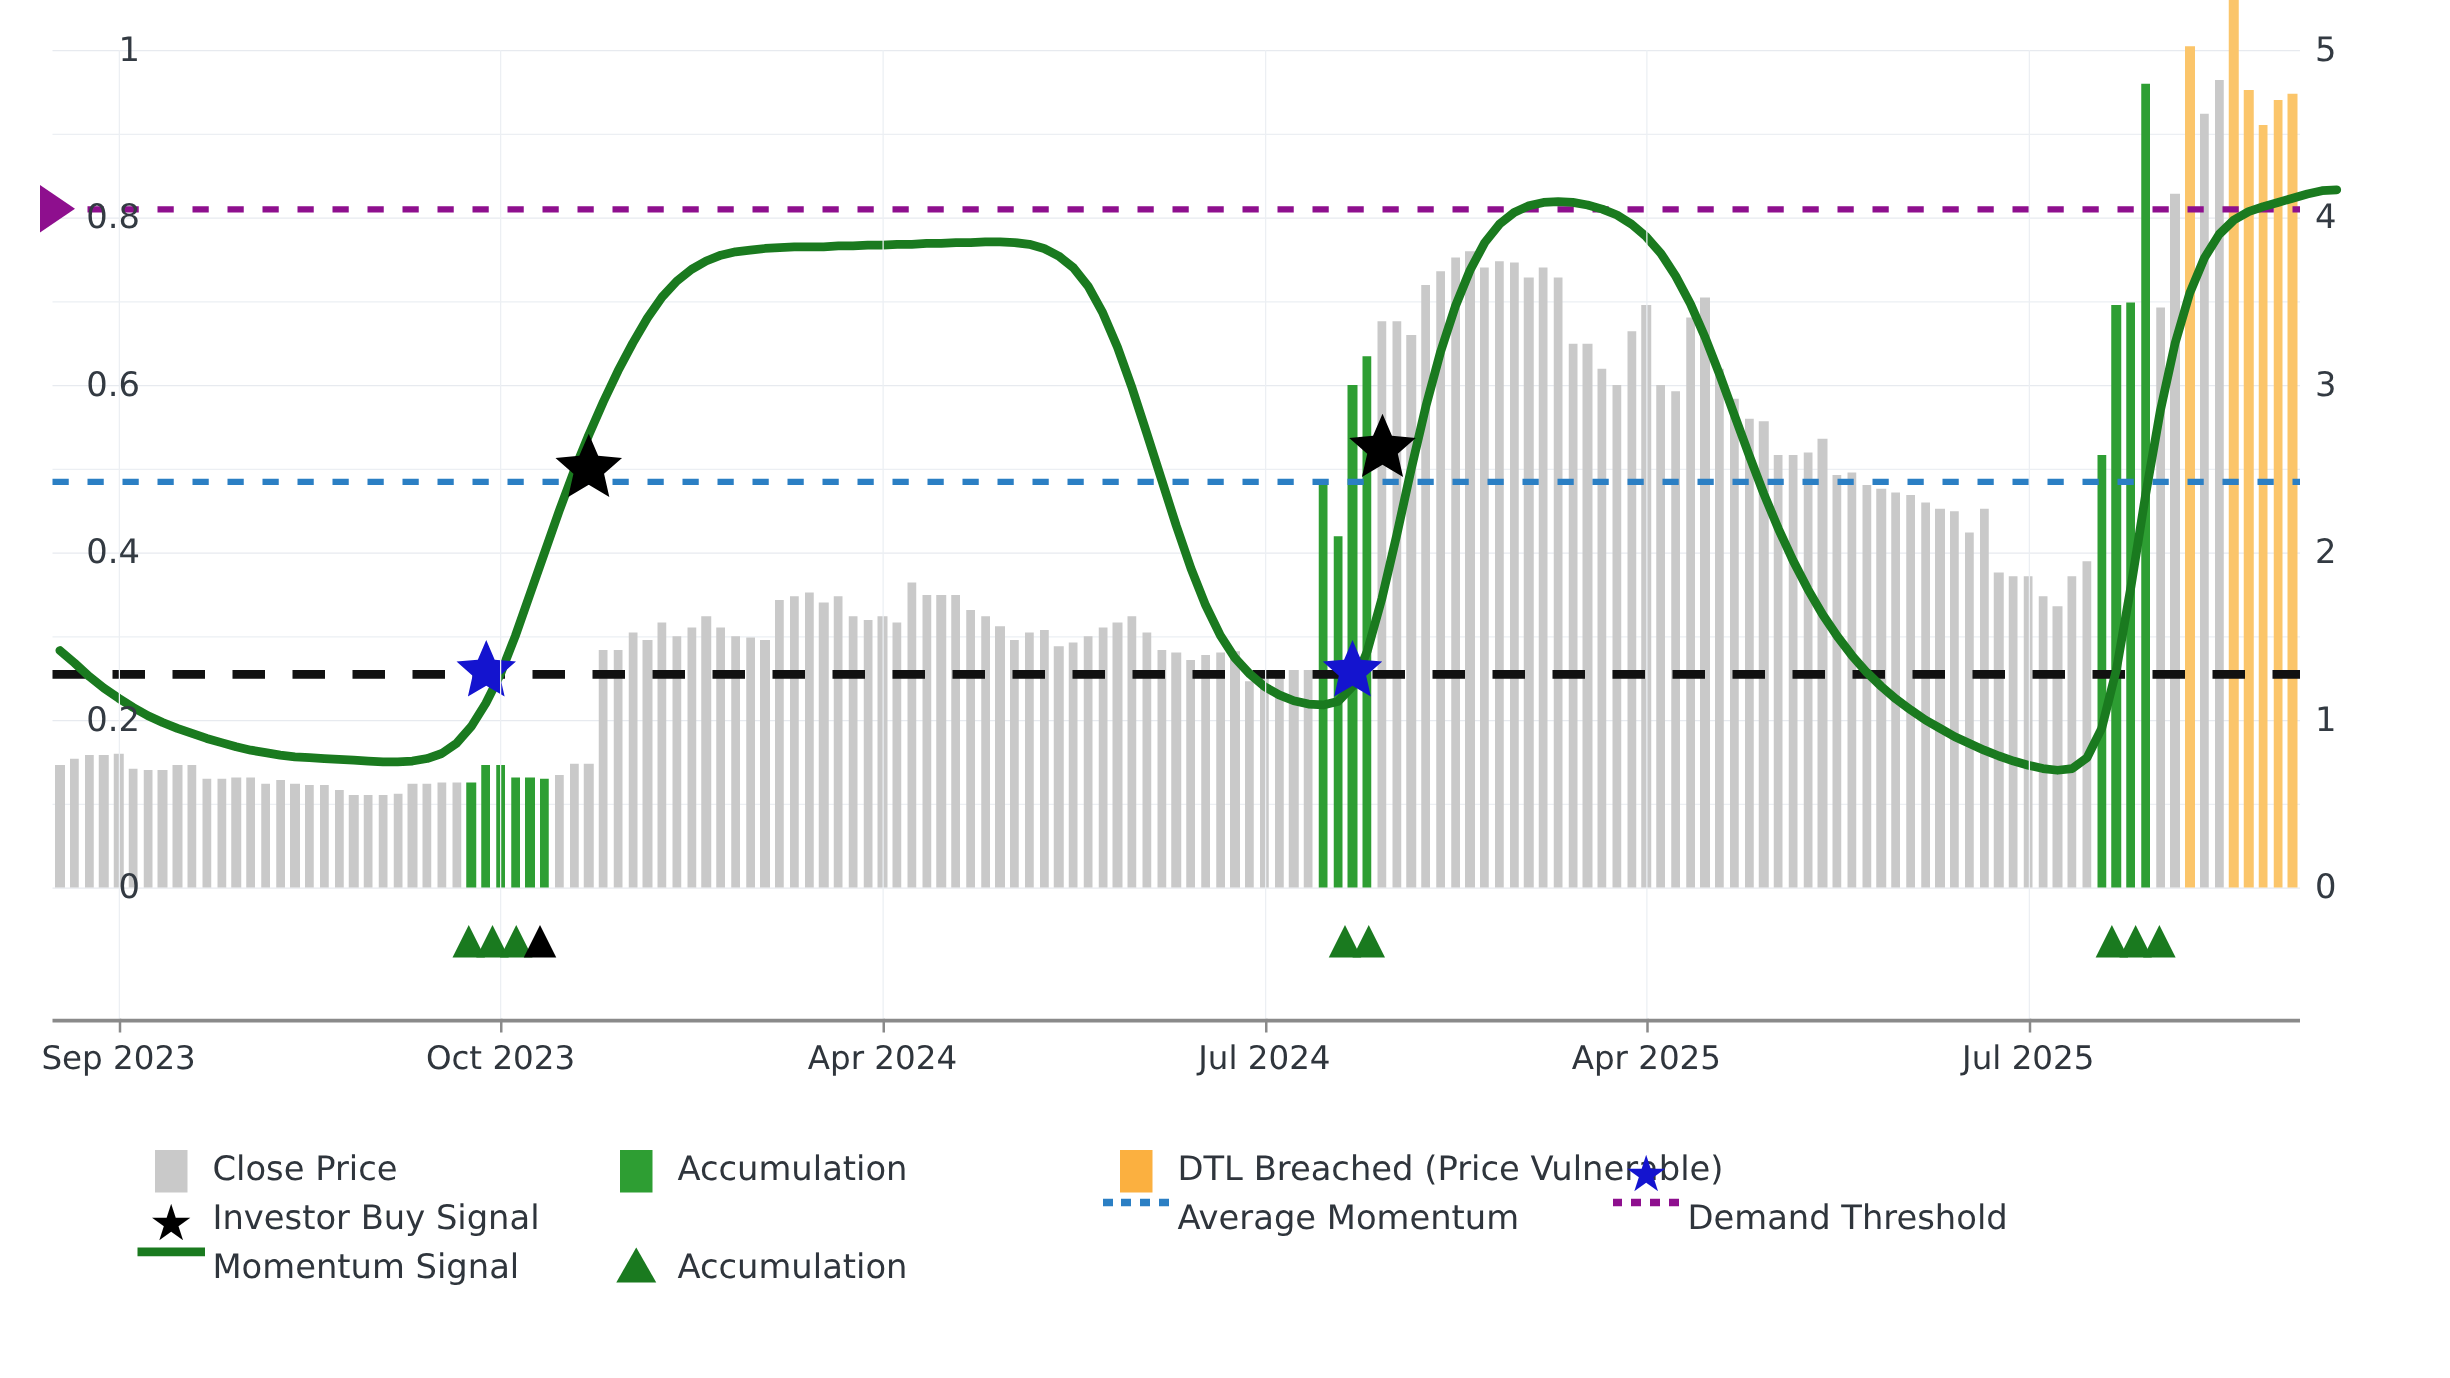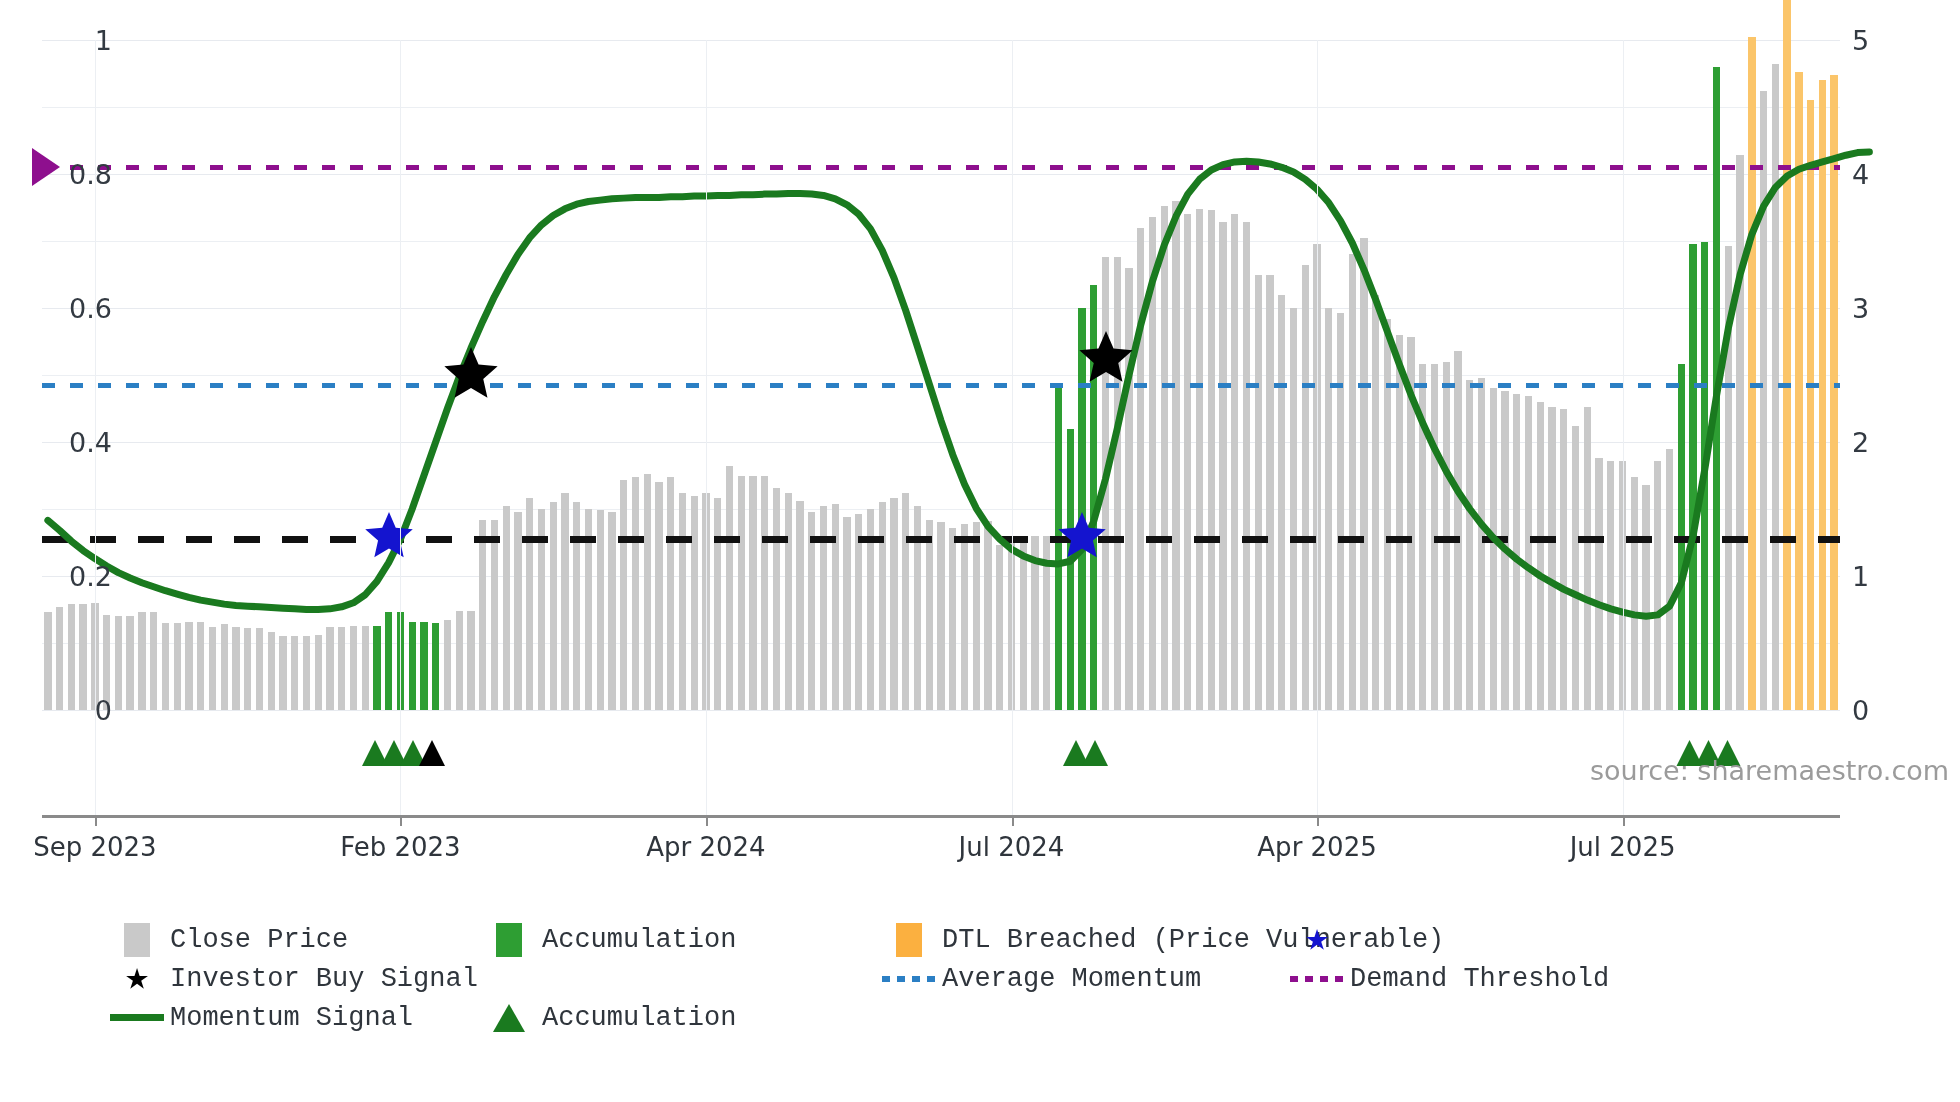--- a/index.html
+++ b/index.html
@@ -49,21 +49,21 @@
   .tri{width:0;height:0;border-left:13px solid transparent;border-right:13px solid transparent;
        border-bottom:26px solid #1a7a1f;margin-right:-7px;}
   .tri.black{border-bottom-color:#000000;}
 
   
   .source{position:absolute;font-size:27px;color:#9b9b9b;white-space:nowrap;}
 
   
   .legend{position:absolute;left:104px;top:920px;width:1820px;}
   .legend-row{display:flex;align-items:center;height:39px;margin-bottom:0px;}
-  .legend-item{display:flex;align-items:center;height:39px;font-family:Liberation Mono, monospace;}
+  .legend-item{display:flex;align-items:flex-start;height:39px;}
   .legend-key{width:66px;min-width:66px;display:flex;align-items:center;justify-content:center;}
   .legend-label{font-size:27px;color:#2f353c;white-space:nowrap;}
 
   .k-swatch{width:26px;height:34px;}
   .k-swatch.gray{background:#c9c9c9;}
   .k-swatch.green{background:#2e9e33;}
   .k-swatch.orange{background:#fbb040;}
   .k-line{width:54px;height:7px;background:#1a7a1f;}
   .k-dashed{width:54px;height:7px;background:
       repeating-linear-gradient(to right,#111 0 16px,transparent 16px 26px);}
@@ -463,21 +463,21 @@
       <div class="ytick-right" style="top: 40px;">5</div>
     </div>
 
   <div class="xaxis-line"></div>
   <div id="xticks">
       <div class="xgrid-v" style="left: 94.8824px;"></div>
       <div class="xtick-mark" style="left: 94.8824px;"></div>
       <div class="xtick-label" style="left: 94.8824px;">Sep 2023</div>
       <div class="xgrid-v" style="left: 400.425px;"></div>
       <div class="xtick-mark" style="left: 400.425px;"></div>
-      <div class="xtick-label" style="left: 400.425px;">Feb 2023</div>
+      <div class="xtick-label" style="left: 400.425px;">Oct 2023</div>
       <div class="xgrid-v" style="left: 705.967px;"></div>
       <div class="xtick-mark" style="left: 705.967px;"></div>
       <div class="xtick-label" style="left: 705.967px;">Apr 2024</div>
       <div class="xgrid-v" style="left: 1011.51px;"></div>
       <div class="xtick-mark" style="left: 1011.51px;"></div>
       <div class="xtick-label" style="left: 1011.51px; text-align: center;">Jul 2024</div>
       <div class="xgrid-v" style="left: 1317.05px;"></div>
       <div class="xtick-mark" style="left: 1317.05px;"></div>
       <div class="xtick-label" style="left: 1317.05px;">Apr 2025</div>
       <div class="xgrid-v" style="left: 1622.59px;"></div>
@@ -495,21 +495,20 @@
         <div class="tri"></div>
         <div class="tri"></div>
       </div>
       <div class="tri-group" style="left: 1704.86px; top: 740px;">
         <div class="tri"></div>
         <div class="tri"></div>
         <div class="tri"></div>
       </div>
     </div>
 
-  <div class="source" id="source-note" style="left:1590px;top:755px;">source: sharemaestro.com</div>
 
   <div class="legend" id="legend">
       <div class="legend-row" style="position: relative; height: 39px;">
         <div class="legend-item" style="position: absolute; left: 0px;">
           <span class="legend-key">
             <span class="k-swatch gray"></span>
           </span>
           <span class="legend-label">Close Price</span>
         </div>
         <div class="legend-item" style="position: absolute; left: 372px;">

